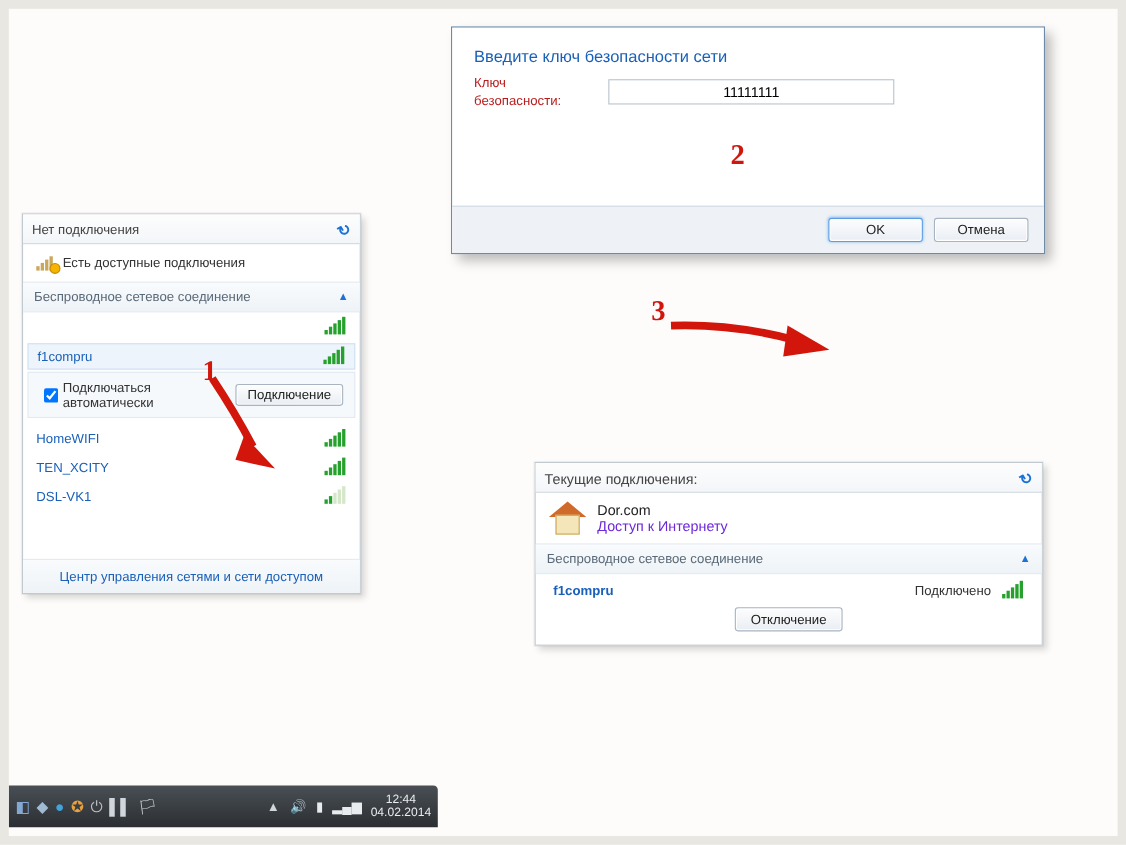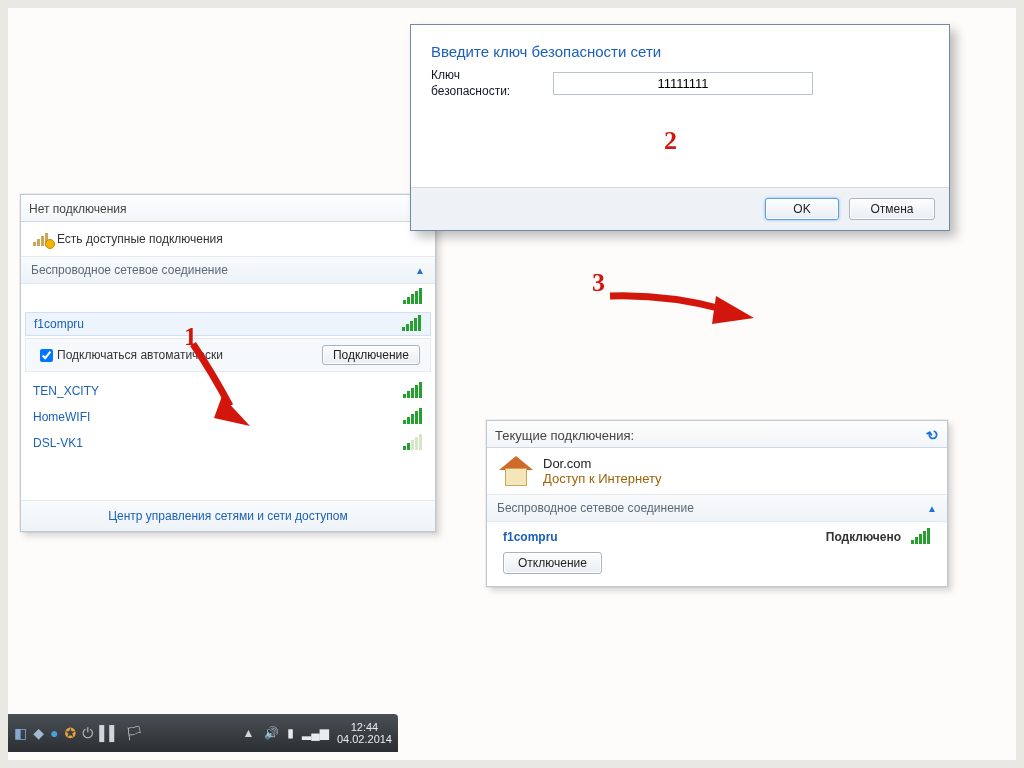--- a/index.html
+++ b/index.html
@@ -95,43 +95,43 @@
     width:42px;height:20px;border-radius:3px;
     background:linear-gradient(#e06a5f,#c0392b);
     border:1px solid #8b2a20; color:#fff;
     display:flex;align-items:center;justify-content:center;
     font-weight:bold;font-size:13px;
     box-shadow:inset 0 0 0 1px rgba(255,255,255,.3);
   }
   .dialog-body{padding:18px 20px;}
   .prompt{color:#1a60b8;font-size:15px;margin-bottom:8px;}
   .field-row{display:flex;align-items:center;gap:12px;margin-bottom:10px;}
-  .field-row .lbl{width:110px;color:#0f172a;font-size:12px;line-height:1.3;}
+  .field-row .lbl{width:110px;color:#b91c1c;font-size:12px;line-height:1.3;}
   .hide-row{margin-left:122px;display:flex;align-items:center;color:#333;}
   .dialog-footer{
     background:#eef2f6;border-top:1px solid #d2dbe4;
     padding:10px 14px; display:flex; justify-content:flex-end; gap:10px;
   }
   
   .fly2 .big-row{display:flex;align-items:center;gap:10px;padding:8px 12px;}
   .house-icon{
     width:34px;height:30px;position:relative;
   }
   .house-icon .roof{
     width:0;height:0;border-left:17px solid transparent;border-right:17px solid transparent;
     border-bottom:14px solid #d06a2a;position:absolute;top:0;left:0;
   }
   .house-icon .wall{
     position:absolute;top:12px;left:6px;width:22px;height:18px;background:#f4e6b8;border:1px solid #caa75a;
   }
   .fly2 .lines .l1{font-size:13px;color:#222;}
-  .fly2 .lines .l2{font-size:13px;color:#a16207;}
+  .fly2 .lines .l2{font-size:13px;color:#6d28d9;}
   .fly2 .conn-row{display:flex;align-items:center;justify-content:space-between;padding:8px 16px;}
   .fly2 .conn-row .name{color:#1a60b8;font-weight:bold;}
-  .fly2 .btn-row{display:flex;justify-content:flex-start;padding:0 16px 12px;}
+  .fly2 .btn-row{display:flex;justify-content:center;padding:0 16px 12px;}
   
   .step-num{
     position:absolute;color:#d2160c;font-weight:bold;font-size:26px;
     font-family:"Times New Roman",serif;
   }
   .arrow{position:absolute;}
   .arrow .shaft{stroke:#d2160c;stroke-width:7;fill:none;}
   .arrow .head{fill:#d2160c;}
   
   .taskbar{
@@ -167,21 +167,21 @@
     border-radius:2px;
   }
   .auto-row{
     display:flex;align-items:center;justify-content:space-between;
     padding:6px 10px;border:1px solid #e3e9ef;margin:2px 4px 6px;background:#f6f9fc;
   }
 </style>
 </head>
 <body>
 
-<div class="panel" style="left:12px; top:186px; width:416px;">
+<div class="panel" style="left:12px; top:186px; width:308px;">
   <div class="panel-header">
     <span class="title">Нет подключения</span>
     <span class="refresh-icon">↻</span>
   </div>
   <div class="net-row" style="padding-top:10px;padding-bottom:10px;">
     <span style="display:flex;align-items:center;text-align:center;">
       <span class="net-glyph">
         <span class="bars"><span></span><span></span><span></span><span></span></span>
         <span class="warn"></span>
       </span>
@@ -216,31 +216,31 @@
   </div>
   <div class="auto-row">
     <label style="display:flex;align-items:center;">
       <input type="checkbox" checked="" style="">
       <span>Подключаться автоматически</span>
     </label>
     <button class="btn small">Подключение</button>
   </div>
 
   <div class="net-row">
+    <span class="name">HomeWIFI</span>
+    <span class="sig">
+        <span></span>
+        <span></span>
+        <span></span>
+        <span></span>
+        <span></span>
+      </span>
+  </div>
+  <div class="net-row">
     <span class="name">TEN_XCITY</span>
-    <span class="sig">
-        <span></span>
-        <span></span>
-        <span></span>
-        <span></span>
-        <span></span>
-      </span>
-  </div>
-  <div class="net-row">
-    <span class="name">HomeWIFI</span>
     <span class="sig">
         <span></span>
         <span></span>
         <span></span>
         <span></span>
         <span></span>
       </span>
   </div>
   <div class="net-row">
     <span class="name">DSL-VK1</span>
@@ -260,21 +260,21 @@
 <div class="dialog" style="left:402px; top:16px; width:540px;">
   <div class="dialog-body">
     <div class="prompt">Введите ключ безопасности сети</div>
     <div class="field-row">
       <div class="lbl">Ключ безопасности:</div>
       <input type="text" value="11111111" style="">
     </div>
     <div style="height:60px;"></div>
   </div>
   <div class="dialog-footer">
-    <button class="btn primary" style="width:74px;">OK</button>
+    <button class="btn primary" style="width:86px;">OK</button>
     <button class="btn" style="width:86px;">Отмена</button>
   </div>
 </div>
 
 <div class="panel fly2" style="left:478px; top:412px; width:462px;">
   <div class="panel-header">
     <span class="title" style="font-size:13px;">Текущие подключения:</span>
     <span class="refresh-icon">↻</span>
   </div>
   <div class="big-row">
@@ -287,21 +287,21 @@
       <div class="l2">Доступ к Интернету</div>
     </span>
   </div>
   <div class="section-head">
     <span>Беспроводное сетевое соединение</span>
     <span class="caret-up">▲</span>
   </div>
   <div class="conn-row">
     <span class="name">f1compru</span>
     <span style="display:flex;align-items:center;gap:10px;">
-      <span style="font-weight:bold;margin-left:43px;">Подключено</span>
+      <span style="font-weight:normal;margin-left:43px;">Подключено</span>
       <span class="sig">
           <span></span>
           <span></span>
           <span></span>
           <span></span>
           <span></span>
         </span>
     </span>
   </div>
   <div class="btn-row">

